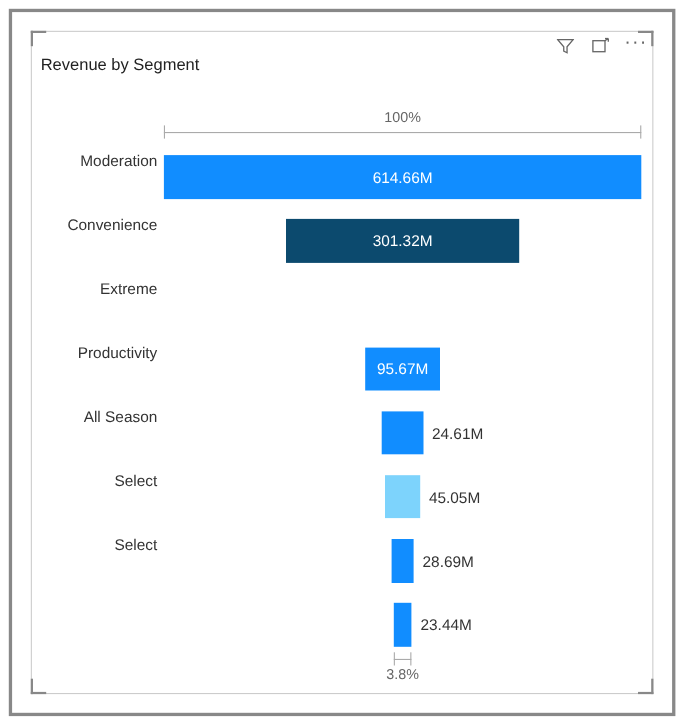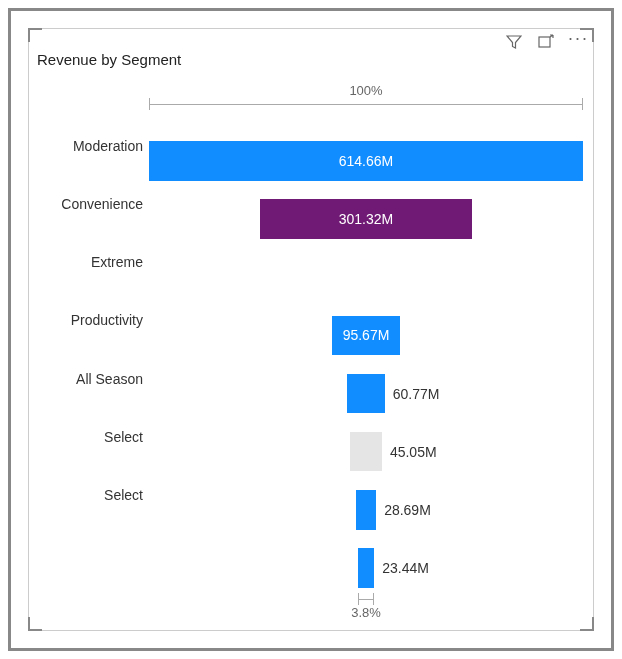--- a/index.html
+++ b/index.html
@@ -87,21 +87,21 @@
     left: 10px;
     right: 10px;
     bottom: 10px;
   }
   .scale-top, .scale-bottom {
     position: absolute;
     left: 110px;
     right: 0;
     text-align: center;
   }
-  .scale-top { top: 0; }
+  .scale-top { top: 16px; }
   .scale-bottom { bottom: 0; }
   .scale-label {
     font-size: 13px;
     color: #666;
     display: block;
   }
   .scale-bracket {
     position: relative;
     height: 12px;
     margin: 0 auto;
@@ -205,42 +205,42 @@
 
       <div class="funnel-rows" id="funnel-rows">
           <div class="funnel-row">
             <span class="funnel-label">Moderation</span>
             <div class="funnel-bar" style="width: 100%; background: rgb(17, 141, 255);">
               <span class="funnel-value-inside">614.66M</span>
             </div>
           </div>
           <div class="funnel-row">
             <span class="funnel-label">Convenience</span>
-            <div class="funnel-bar" style="width: 49.0222%; background: #701a75; justify-content: center;">
+            <div class="funnel-bar" style="width: 49.0222%; background: #0c4a6e; justify-content: center;">
               <span class="funnel-value-inside">301.32M</span>
             </div>
           </div>
           <div class="funnel-row">
             <span class="funnel-label">Extreme</span>
           </div>
           <div class="funnel-row">
             <span class="funnel-label">Productivity</span>
             <div class="funnel-bar" style="width: 15.5647%; background: rgb(17, 141, 255);">
               <span class="funnel-value-inside">95.67M</span>
             </div>
           </div>
           <div class="funnel-row">
             <span class="funnel-label">All Season</span>
             <div class="funnel-bar" style="width: 8.61615%; background: rgb(17, 141, 255);">
-              <span class="funnel-value-outside">60.77M</span>
+              <span class="funnel-value-outside">24.61M</span>
             </div>
           </div>
           <div class="funnel-row">
             <span class="funnel-label">Select</span>
-            <div class="funnel-bar" style="width: 7.32926%; background: #e5e5e5;">
+            <div class="funnel-bar" style="width: 7.32926%; background: #7dd3fc;">
               <span class="funnel-value-outside">45.05M</span>
             </div>
           </div>
           <div class="funnel-row">
             <span class="funnel-label">Select</span>
             <div class="funnel-bar" style="width: 4.66762%; background: rgb(17, 141, 255);">
               <span class="funnel-value-outside">28.69M</span>
             </div>
           </div>
           <div class="funnel-row">

